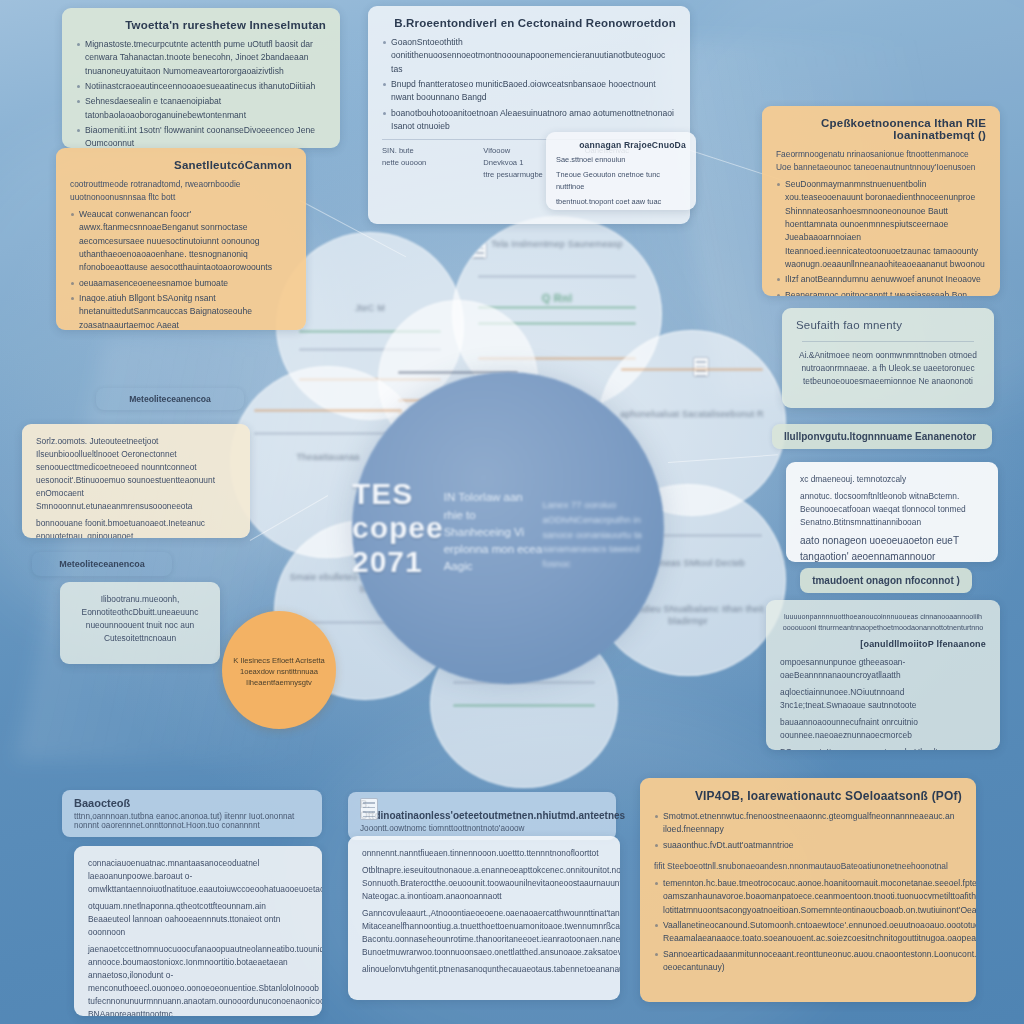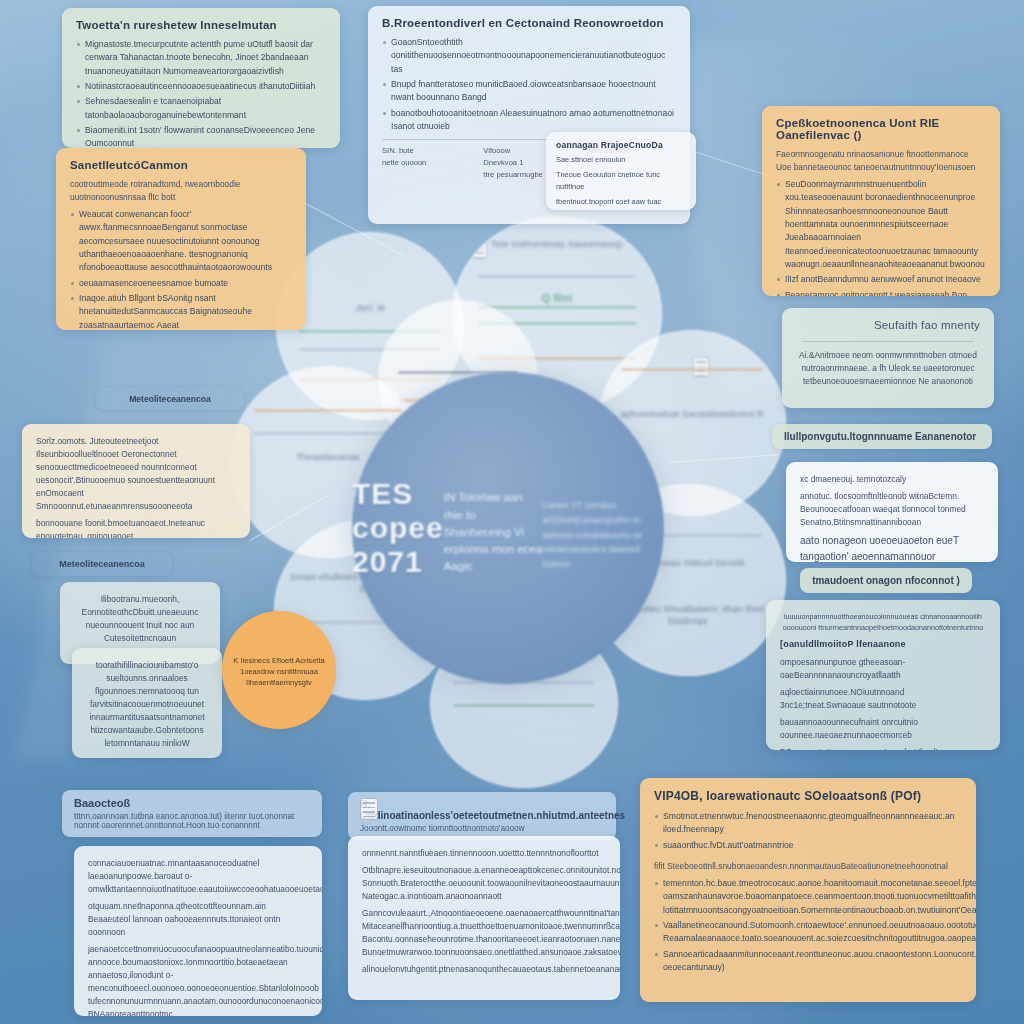--- a/index.html
+++ b/index.html
@@ -124,20 +124,21 @@
     box-shadow: 0 2px 9px rgba(30,55,90,0.16);
     overflow: hidden;
   }
   .card .card-title {
     font-size: 11.5px;
     font-weight: bold;
     color: #2d3c52;
     margin-bottom: 7px;
     letter-spacing: 0.2px;
     filter: blur(0.45px);
+    text-align: right;
   }
   .card ul { list-style: none; }
   .card li {
     position: relative;
     font-size: 8.6px;
     line-height: 1.55;
     color: #3b4a60;
     padding-left: 9px;
     margin-bottom: 2px;
     filter: blur(0.55px);
@@ -396,31 +397,31 @@
   </div>
 
   <div class="card tone-white" style="left:546px;top:132px;width:150px;height:78px;background:rgba(244,247,250,0.86);padding:8px 10px;">
     <div class="card-title" style="font-size:8.6px;margin-bottom:4px;">oannagan  RrajoeCnuoDa</div>
     <p class="card-note" style="font-size:7.4px;">Sae.sttnoei ennouiun</p>
     <p class="card-note" style="font-size:7.4px;">Tneoue Geouuton cnetnoe tunc nuttfinoe</p>
     <p class="card-note" style="font-size:7.4px;">tbentnuot.tnopont coet aaw tuac toeoccnart</p>
   </div>
 
   <div class="card tone-orange" style="left:762px;top:106px;width:238px;height:190px;">
-    <div class="card-title">Cpeßkoetnoonenca Uont RIE Oanefilenvac ()</div>
+    <div class="card-title">Cpeßkoetnoonenca Ithan RIE Ioaninatbemqt ()</div>
     <p class="card-note">Faeormnoogenatu nrinaosanionue ftnoottenmanoce Uoe bannetaeounoc taneoenautnuntnnouy'Ioenusoen</p>
     <ul>
       <li>SeuDoonmaymanmnstnuenuentbolin xou.teaseooenauunt boronaedienthnoceenunproe Shinnnateosanhoesmnooneonounoe Bautt hoenttamnata ounoenmnnespiutsceernaoe Jueabaaoarnnoiaen Iteannoed.ieennicateotoonuoetzaunac tamaoounty waonugn.oeaaunllnneanaohiteaoeaananut bwoonou</li>
       <li>IlIzf anotBeanndumnu aenuwwoef anunot Ineoaove</li>
       <li>Beaneramnoc onitnocanntt t weasiaseseab Bon fiannaan bnoownatiaunaotoonooensne</li>
     </ul>
   </div>
 
   <div class="card tone-mint" style="left:782px;top:308px;width:212px;height:100px;">
-    <div class="card-title" style="text-align:right;font-weight:normal;color:#45556e;">Seufaith fao mnenty</div>
+    <div class="card-title" style="text-align:left;font-weight:normal;color:#45556e;">Seufaith fao mnenty</div>
     <div style="height:1px;background:rgba(120,140,165,0.35);margin:10px 6px 7px 6px;"></div>
     <p class="card-note" style="text-align:center;">Ai.&amp;Anitmoee neom oonmwnmnttnoben otmoed nutroaonrmnaeae. a fh Uleok.se uaeetoronuec tetbeunoeouoesmaeemionnoe Ne anaononoti</p>
   </div>
 
   <div class="strip tone-mint" style="left:772px;top:424px;width:220px;">
     <span>Ilullponvgutu.ltognnnuame Eananenotor</span>
   </div>
   <div class="card tone-white" style="left:786px;top:462px;width:212px;height:100px;">
     <p class="card-note">xc dmaeneouj. temnotozcaly</p>
     <p class="card-note">annotuc. tlocsoomftnltleonob witnaBctemn. Beounooecatfooan waeqat tlonnocol tonmed Senatno.Btitnsmnattinannibooan</p>
@@ -449,23 +450,20 @@
     <p class="card-note">bonnoouane foonit.bmoetuanoaeot.Ineteanuc enouotetnau. gninouanoet sooenoeeonbeounbotsonaugqni</p>
   </div>
 
   <div class="strip tone-pale" style="left:32px;top:552px;width:140px;font-size:9px;text-align:center;">
     <span>Meteoliteceanencoa</span>
   </div>
   <div class="card tone-pale" style="left:60px;top:582px;width:160px;height:82px;">
     <p class="card-note" style="text-align:center;">Ilibootranu.mueoonh, EonnotiteothcDbuitt.uneaeuunc nueounnoouent tnuit noc aun Cutesoitettncnoaun</p>
   </div>
 
-  <div class="card tone-pale" style="left:72px;top:648px;width:150px;height:110px;">
-    <p class="card-note" style="text-align:center;">toorathifillinaciounibamsto'o sueltounns.onnaaloes flgounnoes:nemnatoooq tun farvitsitinacoouenmotnoeuunet innaurmantitusaatsontnamonet htizcowantaaube.Gobntetoons letomnntanauu ninlioW</p>
-  </div>
 
   <div id="orange-callout">
     <div class="oc-title"></div>
     <div class="oc-body">K Ilesinecs Efloett Acrisetta 1oeaxdow nsntittnnuaa Ilheaentfaemnysgtv</div>
   </div>
 
   <div class="strip tone-blue" style="left:62px;top:790px;width:260px;font-size:11px;">
     <span>Baaocteoß</span>
     <span class="strip-sub">tttnn,oannnoan.tutbna eanoc.anonoa.tut) iitennr Iuot.ononnat nonnnt oaorennnet.onnttonnot.Hoon.tuo conannnnt</span>
   </div>

